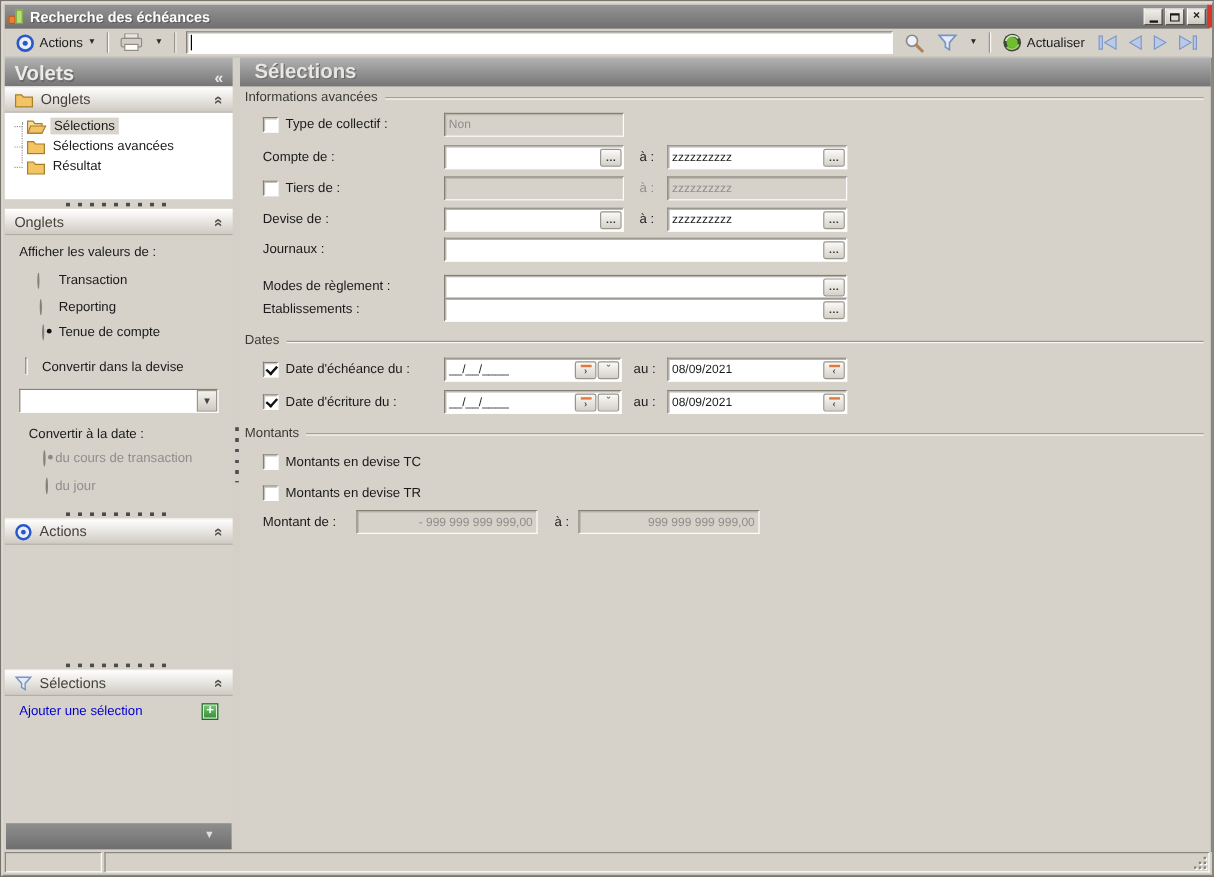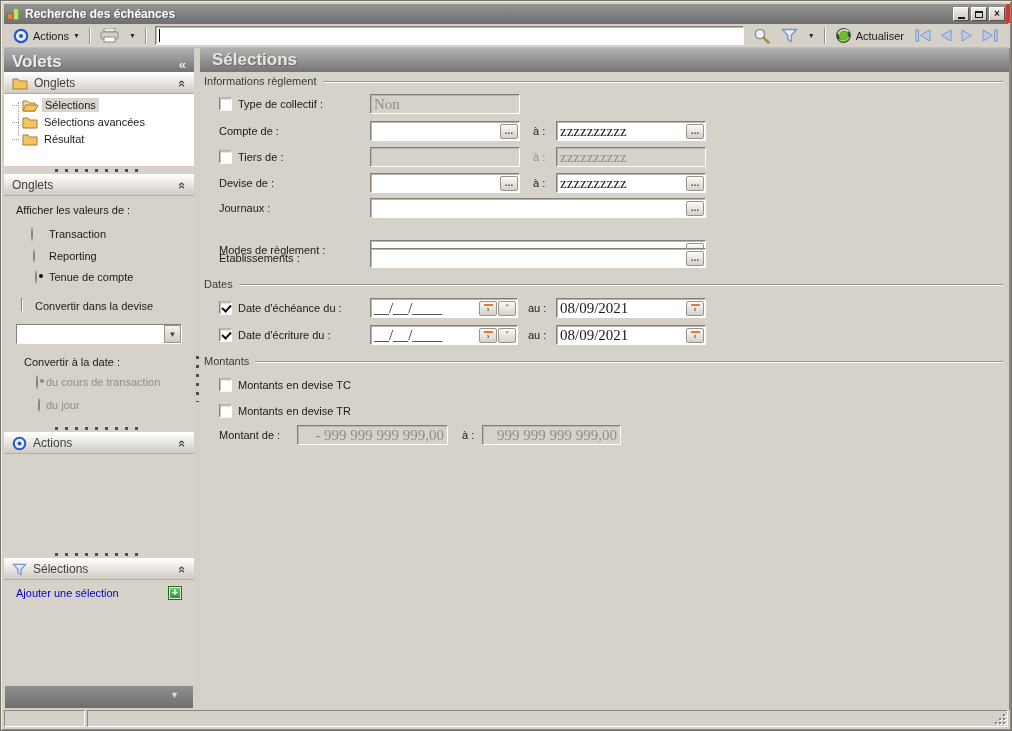--- a/index.html
+++ b/index.html
@@ -94,21 +94,21 @@
   .legend{position:absolute;left:4px;right:6px;height:14px;display:flex;align-items:center;gap:6px;}
   .legend .tx{color:#3a3a35;white-space:nowrap;}
   .legend .line{flex:1;height:2px;border-top:1px solid #9a968c;border-bottom:1px solid #faf8f4;margin-top:1px;}
   .mrow{position:absolute;left:0;right:0;height:20px;}
   .mrow > *{position:absolute;top:50%;transform:translateY(-50%);}
   .fld{height:20px;background:#fff;border:1px solid;border-color:#848075 #fdfdfd #fdfdfd #848075;
     box-shadow:inset 1px 1px 0 #b9b5ad;display:flex;align-items:center;padding:1px;}
   .fld.dis{background:#d6d2c9;}
   .fld.dis input{color:#8e8e8e;background:transparent;}
   .txt{border:0;outline:0;flex:1;min-width:0;height:14px;padding:0 2px;background:transparent;
-    font-family:Liberation Serif, serif;font-size:15px;color:#1a1a1a;}
+    font-family:Liberation Sans, sans-serif;font-size:10px;color:#1a1a1a;}
   .txt.r{text-align:right;}
   .mini{width:18px;height:15px;flex:none;background:linear-gradient(#fbfaf8,#d5d1c9);
     border:1px solid #98948a;border-radius:2px;margin-left:1px;display:flex;flex-direction:column;
     align-items:center;justify-content:center;padding:0;font-family:"Liberation Sans",sans-serif;}
   .mini .dots{font-size:9px;font-weight:bold;color:#333;line-height:5px;letter-spacing:0;}
   .mini .obar{width:9px;height:2px;background:#e2793a;margin-bottom:1px;}
   .mini .ar{font-size:8px;font-weight:bold;color:#555;line-height:5px;}
   .mini .dn{font-size:8px;font-weight:bold;color:#555;line-height:6px;}
 
   
@@ -327,21 +327,21 @@
     <div class="vsplit">
         <i class="grip"></i>
       </div>
 
     <div class="main">
       <div class="mainheader">
         <span class="t">Sélections</span>
       </div>
 
       <div class="legend" style="top:26px;">
-        <span class="tx">Informations règlement</span>
+        <span class="tx">Informations avancées</span>
           <i class="line"></i>
       </div>
 
       <div class="mrow" style="top:46px;">
         <span class="cb" style="left:19px;"></span>
         <span class="lbl" style="left:38px;">Type de collectif :</span>
         <div class="fld dis" style="left:170px;width:150px;">
           <input class="txt" disabled="" value="Non" style="">
         </div>
       </div>
@@ -395,21 +395,21 @@
       <div class="mrow" style="top:150px;">
         <span class="lbl" style="left:19px;">Journaux :</span>
         <div class="fld" style="left:170px;width:336px;">
           <input class="txt" value="" style="">
           <span class="mini">
               <span class="dots">…</span>
             </span>
         </div>
       </div>
 
-      <div class="mrow" style="top:192px;">
+      <div class="mrow" style="top:181px;">
         <span class="lbl" style="left:19px;">Modes de règlement :</span>
         <div class="fld" style="left:170px;width:336px;">
           <input class="txt" value="" style="">
           <span class="mini">
               <span class="dots">…</span>
             </span>
         </div>
       </div>
 
       <div class="mrow" style="top:200px;">
@@ -486,21 +486,21 @@
         <span class="cb" style="left:19px;"></span>
         <span class="lbl" style="left:38px;">Montants en devise TC</span>
       </div>
 
       <div class="mrow" style="top:377px;">
         <span class="lbl" style="left:19px;">Montant de :</span>
         <div class="fld dis" style="left:97px;width:151px;">
           <input class="txt r" disabled="" value="- 999 999 999 999,00" style="">
         </div>
         <span class="lbl" style="left:262px;">à :</span>
-        <div class="fld dis" style="left:282px;width:139px;">
+        <div class="fld dis" style="left:282px;width:151px;">
           <input class="txt r" disabled="" value="999 999 999 999,00" style="">
         </div>
       </div>
     </div>
   </div>
 
   <div class="statusbar">
     <div class="scell c1"></div>
     <div class="scell c2">
       <span class="grip">

